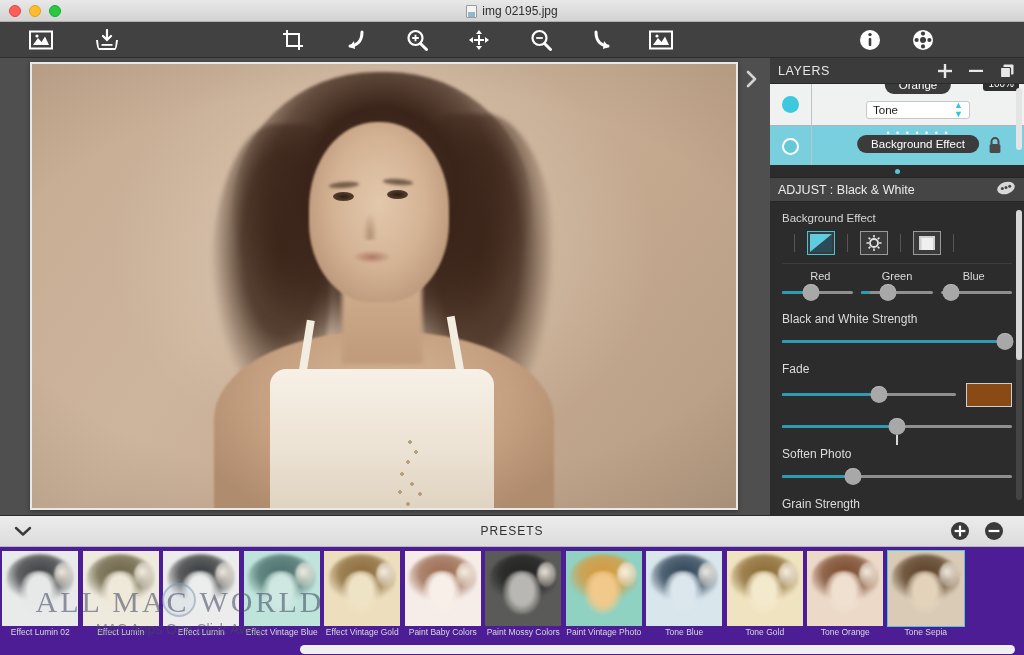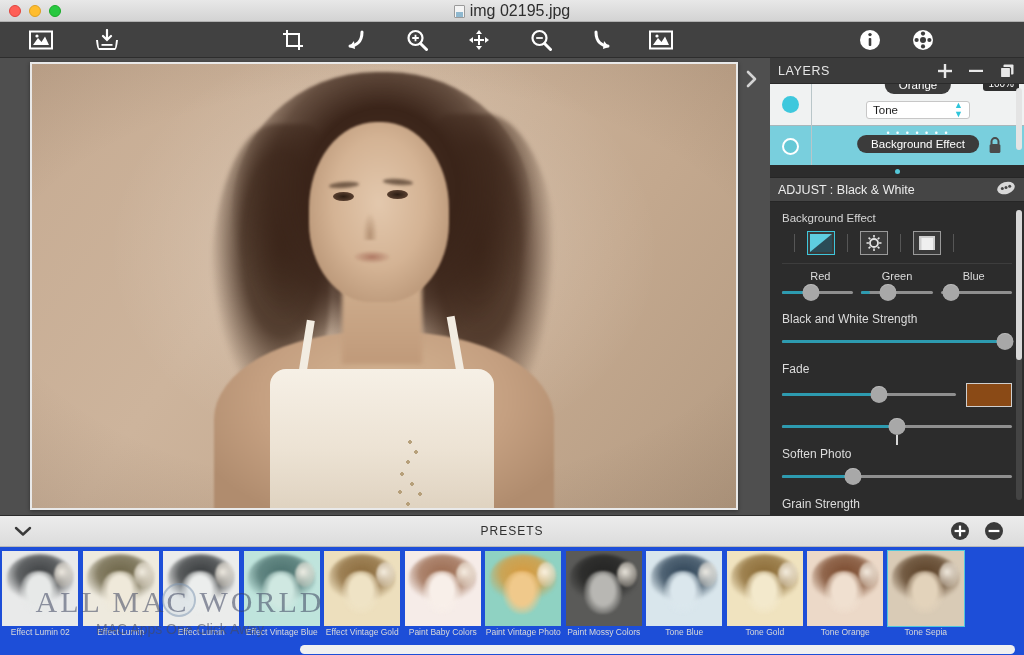--- a/index.html
+++ b/index.html
@@ -28,21 +28,21 @@
   .dot { width: 12px; height: 12px; border-radius: 50%; display:block; }
   .dot.red   { background: #ff5f57; border: 1px solid #e0443e; }
   .dot.yellow{ background: #ffbd2e; border: 1px solid #dea123; }
   .dot.green { background: #28c840; border: 1px solid #1aab29; }
   .title-center {
     position: absolute; left: 0; right: 0; top: 0; height: 22px;
     display: flex; align-items: center; justify-content: center;
     gap: 5px; pointer-events: none;
   }
   .title-text {
-    font-size: 16px; color: #2e2e2e; font-weight: 400;
+    font-size: 12px; color: #2e2e2e; font-weight: 400;
   }
   .doc-icon {
     width: 11px; height: 13px; background: #f4f4f4;
     border: 1px solid #9a9a9a; border-radius: 1px;
     position: relative; display:block;
   }
   .doc-icon::after{
     content:""; position:absolute; left:1px; top:6px;
     width:7px; height:5px; background:#8fb8cf;
   }
@@ -309,21 +309,21 @@
   .presets-label {
     position: absolute; left: 0; right: 0; text-align: center;
     font-size: 12px; color: #2f2f2f; letter-spacing: 1px; pointer-events: none;
   }
   .presets-right { margin-left: auto; display: flex; gap: 14px; margin-right: 20px; }
   .circ-btn { width: 20px; height: 20px; cursor: pointer; }
 
   .presets-strip {
     position: absolute; left: 0; top: 547px;
     width: 1024px; height: 108px;
-    background: #1d4ed8;
+    background: #4c1d95;
     display: flex; overflow: hidden;
   }
   .preset {
     position: relative; width: 80.5px; height: 108px; flex: 0 0 auto;
     cursor: pointer;
   }
   .preset-thumb {
     position: absolute; left: 2px; top: 4px; width: 76px; height: 75px;
     overflow: hidden; background: #999;
   }
@@ -769,37 +769,37 @@
           <div class="pt-img" style="background: rgb(246, 236, 232);">
             <div class="pt-hair" style="background: radial-gradient(58% 60% at 50% 42%, rgb(154, 106, 79) 0%, rgba(154, 106, 79, 0.8) 58%, transparent 100%);"></div>
             <div class="pt-face" style="background: radial-gradient(55% 62% at 50% 45%, rgb(248, 239, 233) 0%, rgb(248, 239, 233) 55%, transparent 100%);"></div>
             <div class="pt-flower"></div>
           </div>
         </div>
         <div class="preset-label">Paint Baby Colors</div>
       </div>
       <div class="preset">
         <div class="preset-thumb">
+          <div class="pt-img" style="background: rgb(90, 90, 88);">
+            <div class="pt-hair" style="background: radial-gradient(58% 60% at 50% 42%, rgb(35, 35, 34) 0%, rgba(35, 35, 34, 0.8) 58%, transparent 100%);"></div>
+            <div class="pt-face" style="background: radial-gradient(55% 62% at 50% 45%, rgb(184, 183, 179) 0%, rgb(184, 183, 179) 55%, transparent 100%);"></div>
+            <div class="pt-flower"></div>
+          </div>
+        </div>
+        <div class="preset-label">Paint Mossy Colors</div>
+      </div>
+      <div class="preset">
+        <div class="preset-thumb">
           <div class="pt-img" style="background: rgb(143, 210, 194);">
             <div class="pt-hair" style="background: radial-gradient(58% 60% at 50% 42%, rgb(215, 154, 62) 0%, rgba(215, 154, 62, 0.8) 58%, transparent 100%);"></div>
             <div class="pt-face" style="background: radial-gradient(55% 62% at 50% 45%, rgb(240, 201, 139) 0%, rgb(240, 201, 139) 55%, transparent 100%);"></div>
             <div class="pt-flower"></div>
           </div>
         </div>
         <div class="preset-label">Paint Vintage Photo</div>
-      </div>
-      <div class="preset">
-        <div class="preset-thumb">
-          <div class="pt-img" style="background: rgb(90, 90, 88);">
-            <div class="pt-hair" style="background: radial-gradient(58% 60% at 50% 42%, rgb(35, 35, 34) 0%, rgba(35, 35, 34, 0.8) 58%, transparent 100%);"></div>
-            <div class="pt-face" style="background: radial-gradient(55% 62% at 50% 45%, rgb(184, 183, 179) 0%, rgb(184, 183, 179) 55%, transparent 100%);"></div>
-            <div class="pt-flower"></div>
-          </div>
-        </div>
-        <div class="preset-label">Paint Mossy Colors</div>
       </div>
       <div class="preset">
         <div class="preset-thumb">
           <div class="pt-img" style="background: rgb(217, 230, 236);">
             <div class="pt-hair" style="background: radial-gradient(58% 60% at 50% 42%, rgb(46, 67, 86) 0%, rgba(46, 67, 86, 0.8) 58%, transparent 100%);"></div>
             <div class="pt-face" style="background: radial-gradient(55% 62% at 50% 45%, rgb(219, 231, 237) 0%, rgb(219, 231, 237) 55%, transparent 100%);"></div>
             <div class="pt-flower"></div>
           </div>
         </div>
         <div class="preset-label">Tone Blue</div>

